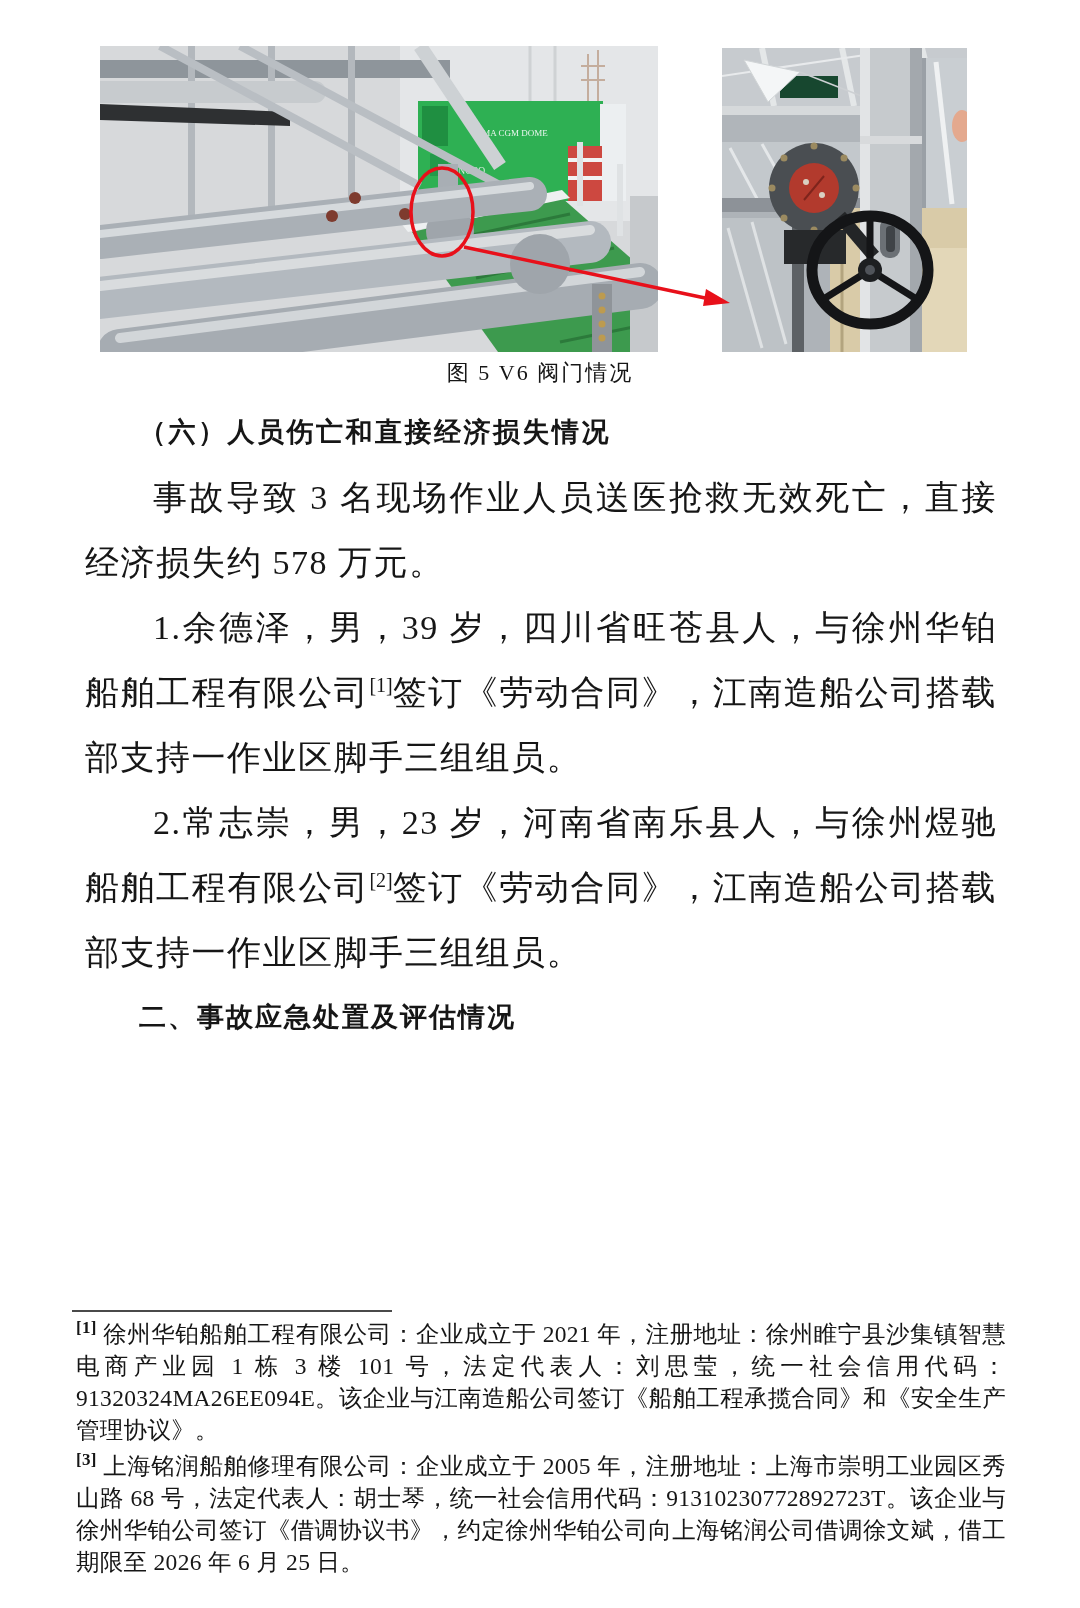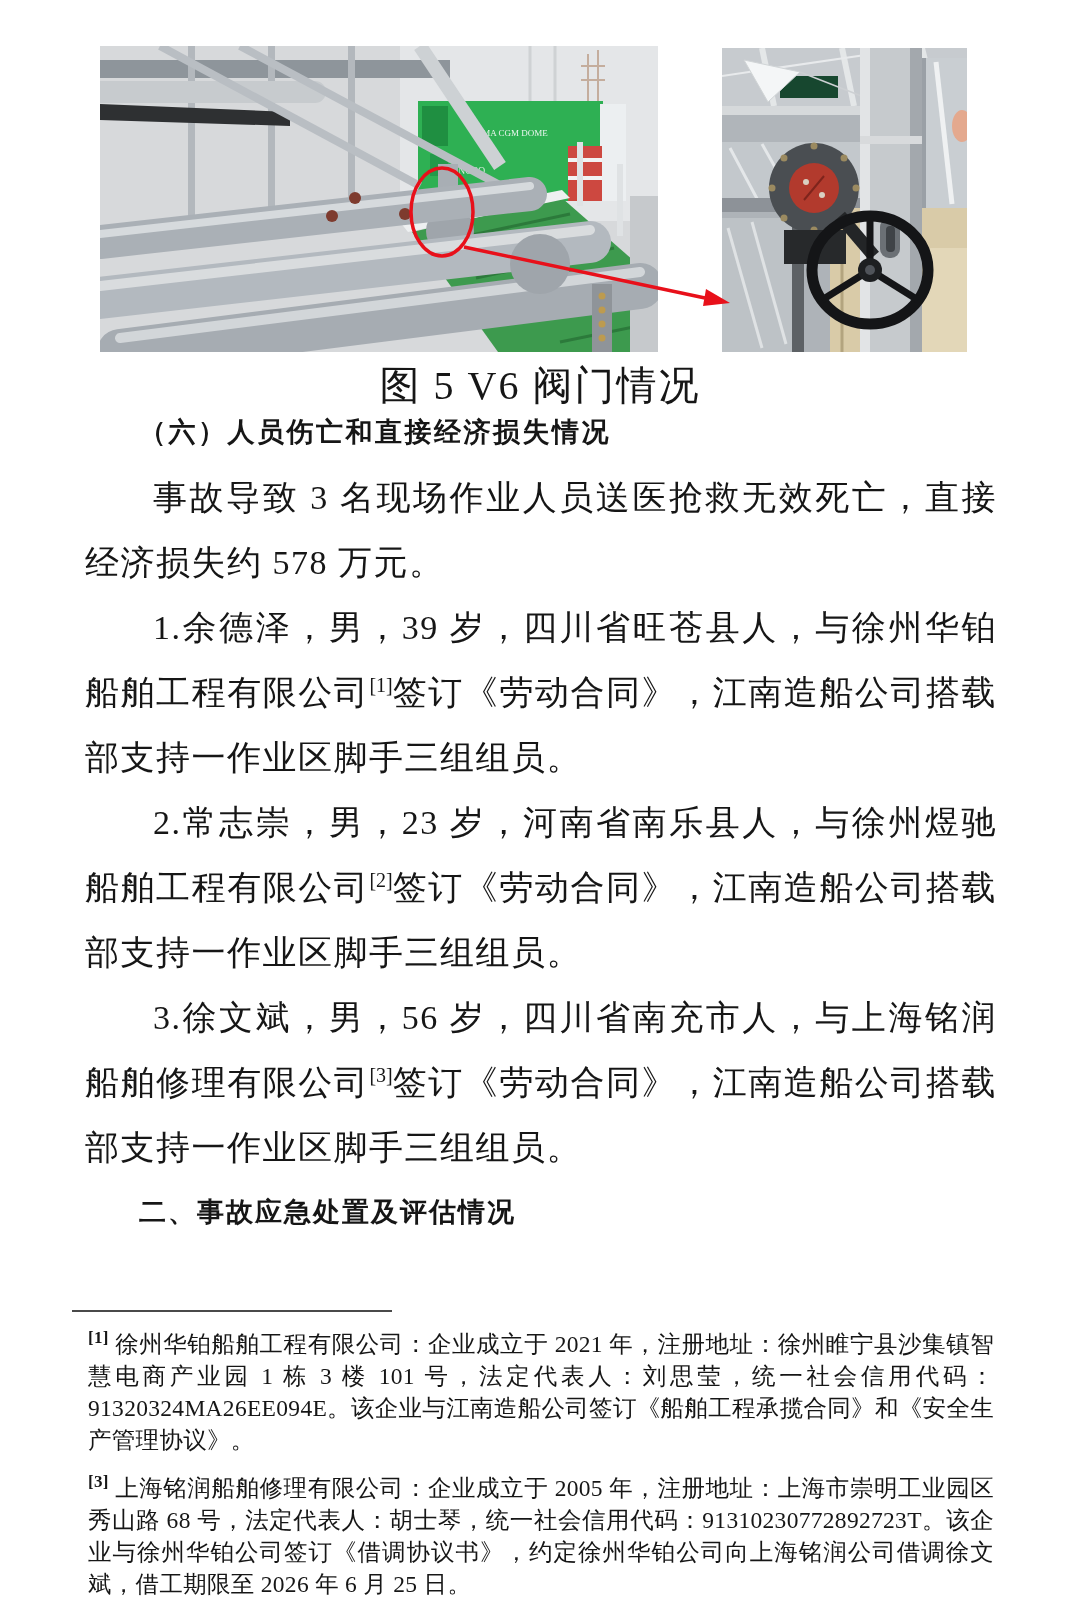--- a/index.html
+++ b/index.html
@@ -7,37 +7,37 @@
     width:1080px;height:1608px;position:relative;overflow:hidden;
     background:#ffffff;color:#161616;
     font-family:"Liberation Serif","DejaVu Serif",serif;
   }
   .figure-area{position:absolute;left:0;top:0;width:1080px;height:362px;}
   .photo-left{position:absolute;left:100px;top:46px;}
   .photo-right{position:absolute;left:722px;top:48px;}
   .annotation-overlay{position:absolute;left:90px;top:40px;pointer-events:none;}
   .caption{
     position:absolute;top:358px;left:0;width:1080px;text-align:center;
-    font-size:40px;letter-spacing:2px;
+    font-size:22px;letter-spacing:2px;
   }
   .body-text{
     position:absolute;left:85px;top:400px;width:912px;
     font-size:34px;line-height:65px;text-align:justify;letter-spacing:1.5px;
   }
   .body-text p{margin:0;text-indent:2em;}
   h3{margin:0;font-weight:700;}
   h3.kai{font-size:27px;line-height:65px;text-indent:2em;letter-spacing:2.5px;}
   h3.hei{font-family:Liberation Sans, sans-serif;font-size:27px;line-height:65px;text-indent:2em;letter-spacing:2px;}
   sup.fnref{font-size:20px;line-height:0;vertical-align:super;letter-spacing:0;}
   .footnotes{
     position:absolute;left:72px;top:1310px;width:938px;
     font-size:23.5px;line-height:32px;text-align:justify;letter-spacing:0.3px;
   }
   .fn-sep{width:320px;border-top:2px solid #4a4a4a;margin:0 0 6px 0;height:0;}
-  .fn{margin:16px;font-family:Liberation Serif, serif;}
+  .fn{margin:4px;font-family:Liberation Serif, serif;}
   .fn sup{font-size:17px;font-weight:700;vertical-align:super;line-height:0;}
 </style>
 </head>
 <body>
 
 <div class="figure-area">
 
   <svg class="photo-left" width="558" height="306" viewBox="0 0 558 306" aria-hidden="true">
     <rect x="0" y="0" width="558" height="306" fill="#d7d9db"></rect>
     <rect x="300" y="0" width="258" height="175" fill="#e4e6e8"></rect>
@@ -202,21 +202,20 @@
 
 <div class="body-text">
   <h3 class="kai">（六）人员伤亡和直接经济损失情况</h3>
 
   <p>事故导致 3 名现场作业人员送医抢救无效死亡，直接经济损失约 578 万元。</p>
 
   <p><span>1.余德泽，男，39 岁，四川省旺苍县人，与徐州华铂船舶工程有限公司</span><sup class="fnref">[1]</sup><span>签订《劳动合同》，江南造船公司搭载部支持一作业区脚手三组组员。</span></p>
 
   <p><span>2.常志崇，男，23 岁，河南省南乐县人，与徐州煜驰船舶工程有限公司</span><sup class="fnref">[2]</sup><span>签订《劳动合同》，江南造船公司搭载部支持一作业区脚手三组组员。</span></p>
 
-  <p><span>3.徐文斌，男，56 岁，四川省南充市人，与上海铭润船舶修理有限公司</span><sup class="fnref">[3]</sup><span>签订《劳动合同》，江南造船公司搭载部支持一作业区脚手三组组员。</span></p>
 
   <h3 class="hei">二、事故应急处置及评估情况</h3>
 </div>
 
 <div class="footnotes">
   <div class="fn-sep"></div>
   <p class="fn"><sup>[1]</sup> <span>徐州华铂船舶工程有限公司：企业成立于 2021 年，注册地址：徐州睢宁县沙集镇智慧电商产业园 1 栋 3 楼 101 号，法定代表人：刘思莹，统一社会信用代码： 91320324MA26EE094E。该企业与江南造船公司签订《船舶工程承揽合同》和《安全生产管理协议》。</span></p>
   <p class="fn"><sup>[3]</sup> <span>上海铭润船舶修理有限公司：企业成立于 2005 年，注册地址：上海市崇明工业园区秀山路 68 号，法定代表人：胡士琴，统一社会信用代码：91310230772892723T。该企业与徐州华铂公司签订《借调协议书》，约定徐州华铂公司向上海铭润公司借调徐文斌，借工期限至 2026 年 6 月 25 日。</span></p>
 </div>
 

